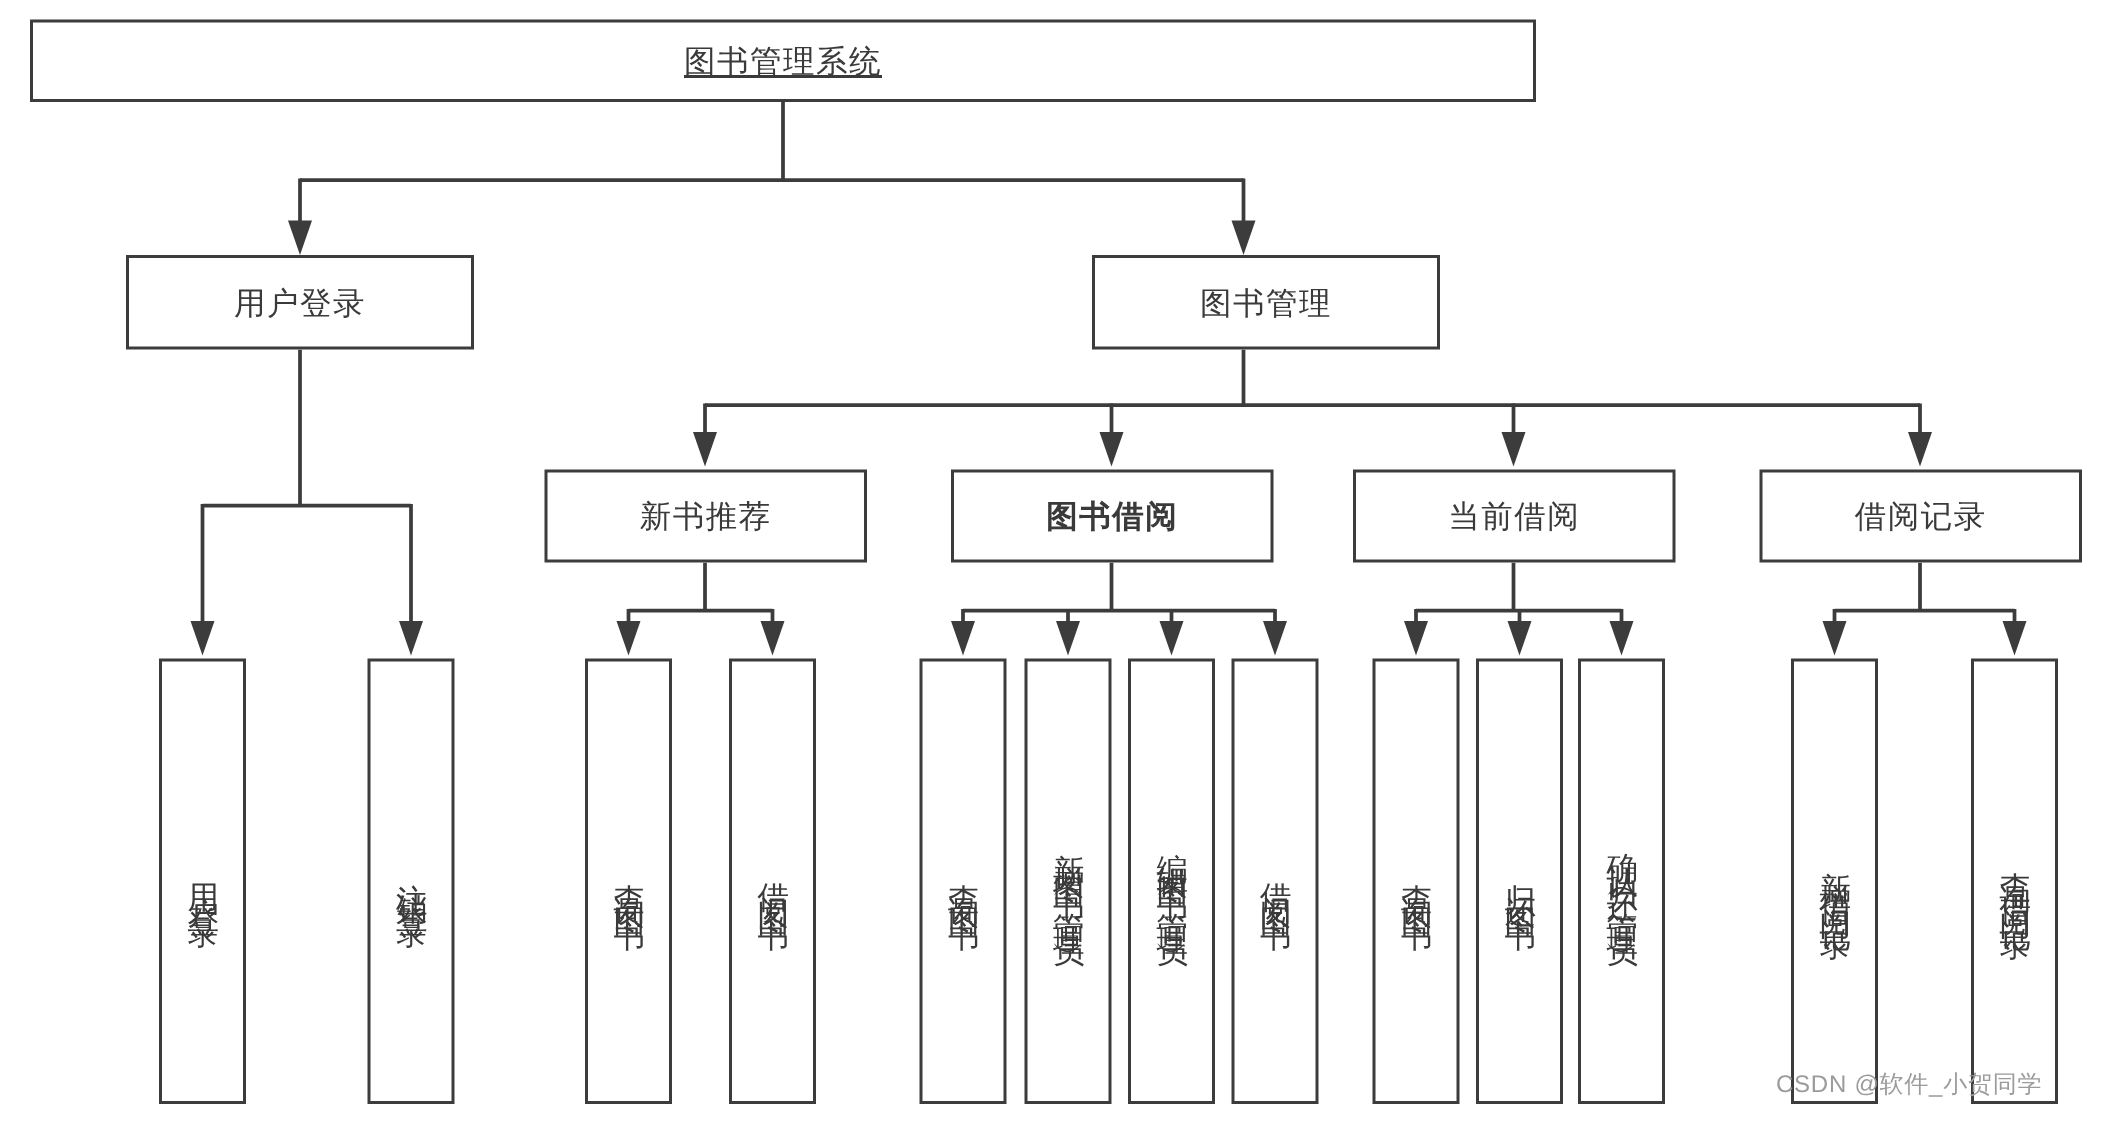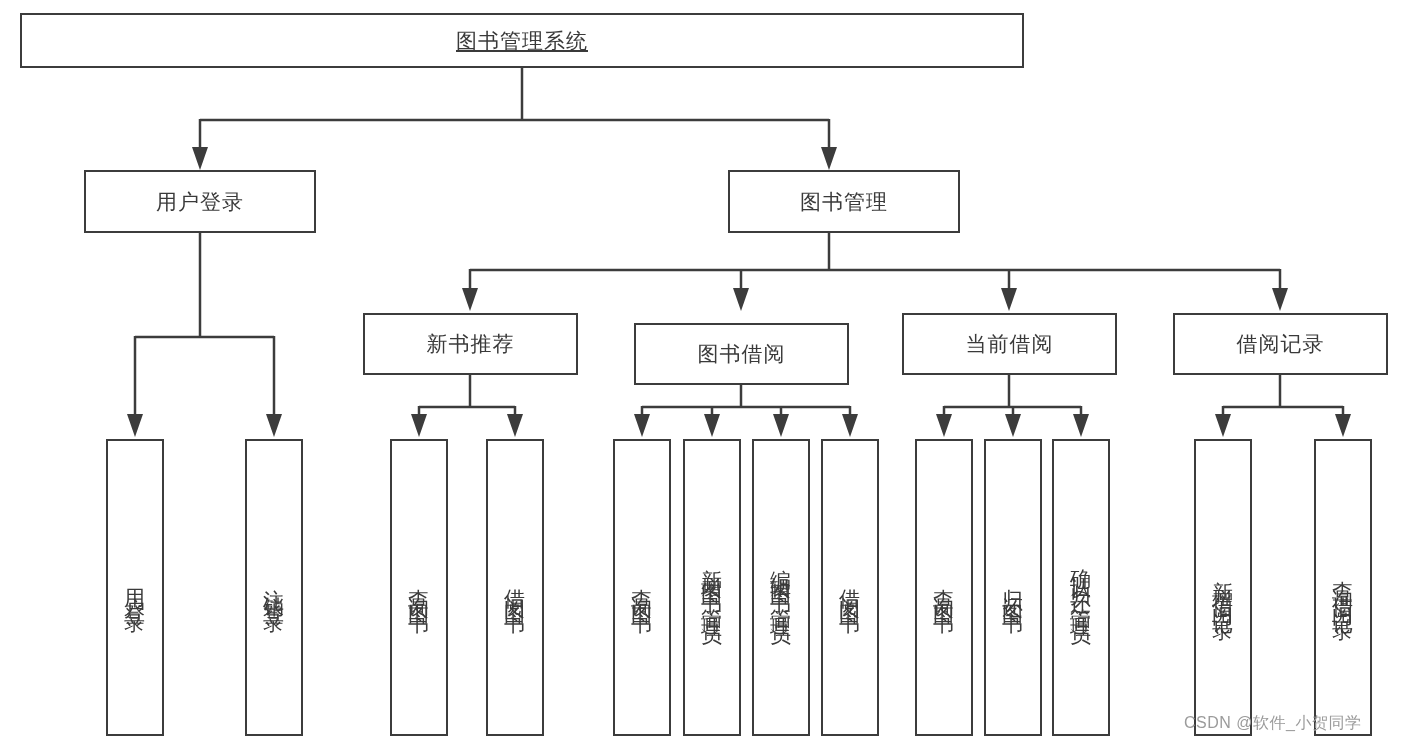--- a/index.html
+++ b/index.html
@@ -133,21 +133,21 @@
       <polygon points="1335,414 1351,414 1343,437"></polygon>
     </g>
   </svg>
 
   <div class="node root" style="left:20px; top:13px; width:1004px; height:55px;text-decoration:underline;">图书管理系统</div>
 
   <div class="node h-label" style="left:84px; top:170px; width:232px; height:63px;">用户登录</div>
   <div class="node h-label" style="left:713px; top:170px; width:232px; height:63px;margin-left:15px;">图书管理</div>
 
   <div class="node h-label" style="left:363px; top:313px; width:215px; height:62px;">新书推荐</div>
-  <div class="node h-label" style="left:634px; top:323px; width:215px; height:62px;">图书借阅</div>
+  <div class="node h-label" style="left:634px; top:313px; width:215px; height:62px;font-weight:bold;">图书借阅</div>
   <div class="node h-label" style="left:902px; top:313px; width:215px; height:62px;font-family:Liberation Mono, monospace;">当前借阅</div>
   <div class="node h-label" style="left:1173px; top:313px; width:215px; height:62px;">借阅记录</div>
 
   <div class="node leaf" style="left:106px; top:439px; width:58px; height:297px;">用户登录</div>
   <div class="node leaf" style="left:245px; top:439px; width:58px; height:297px;">注销登录</div>
 
   <div class="node leaf" style="left:390px; top:439px; width:58px; height:297px;">查询图书</div>
   <div class="node leaf" style="left:486px; top:439px; width:58px; height:297px;">借阅图书</div>
 
   <div class="node leaf" style="left:613px; top:439px; width:58px; height:297px;">查询图书</div>

